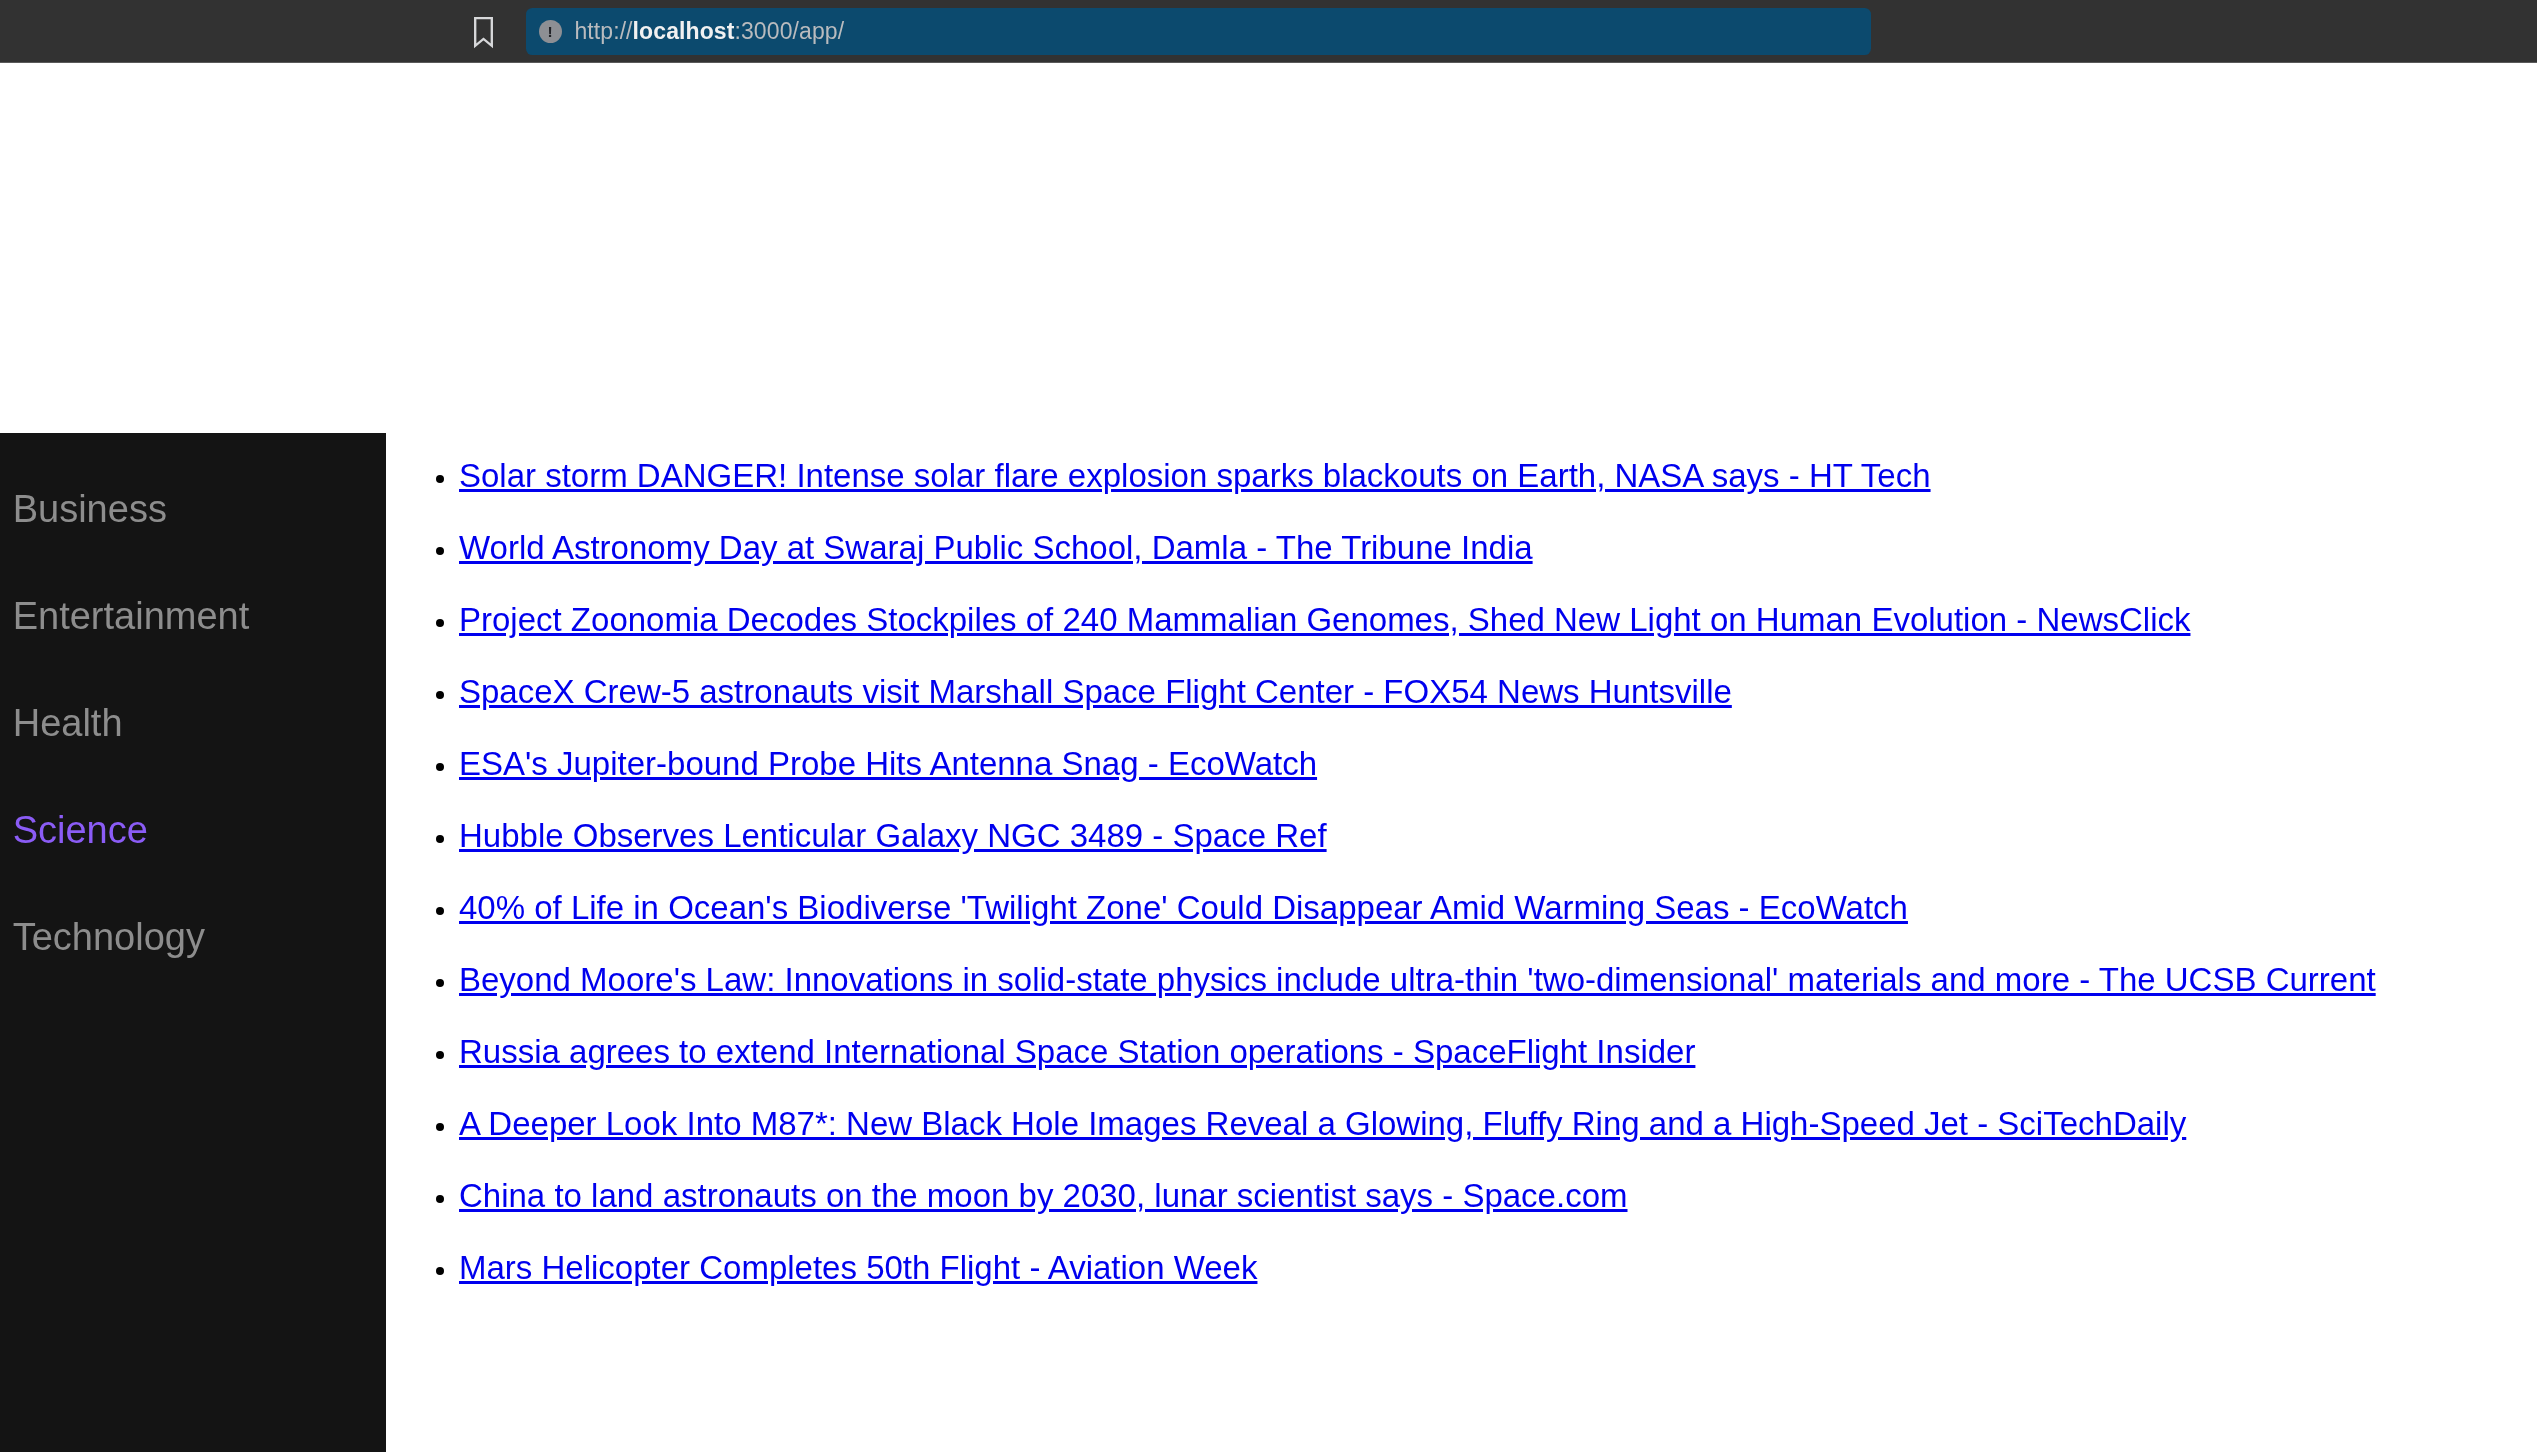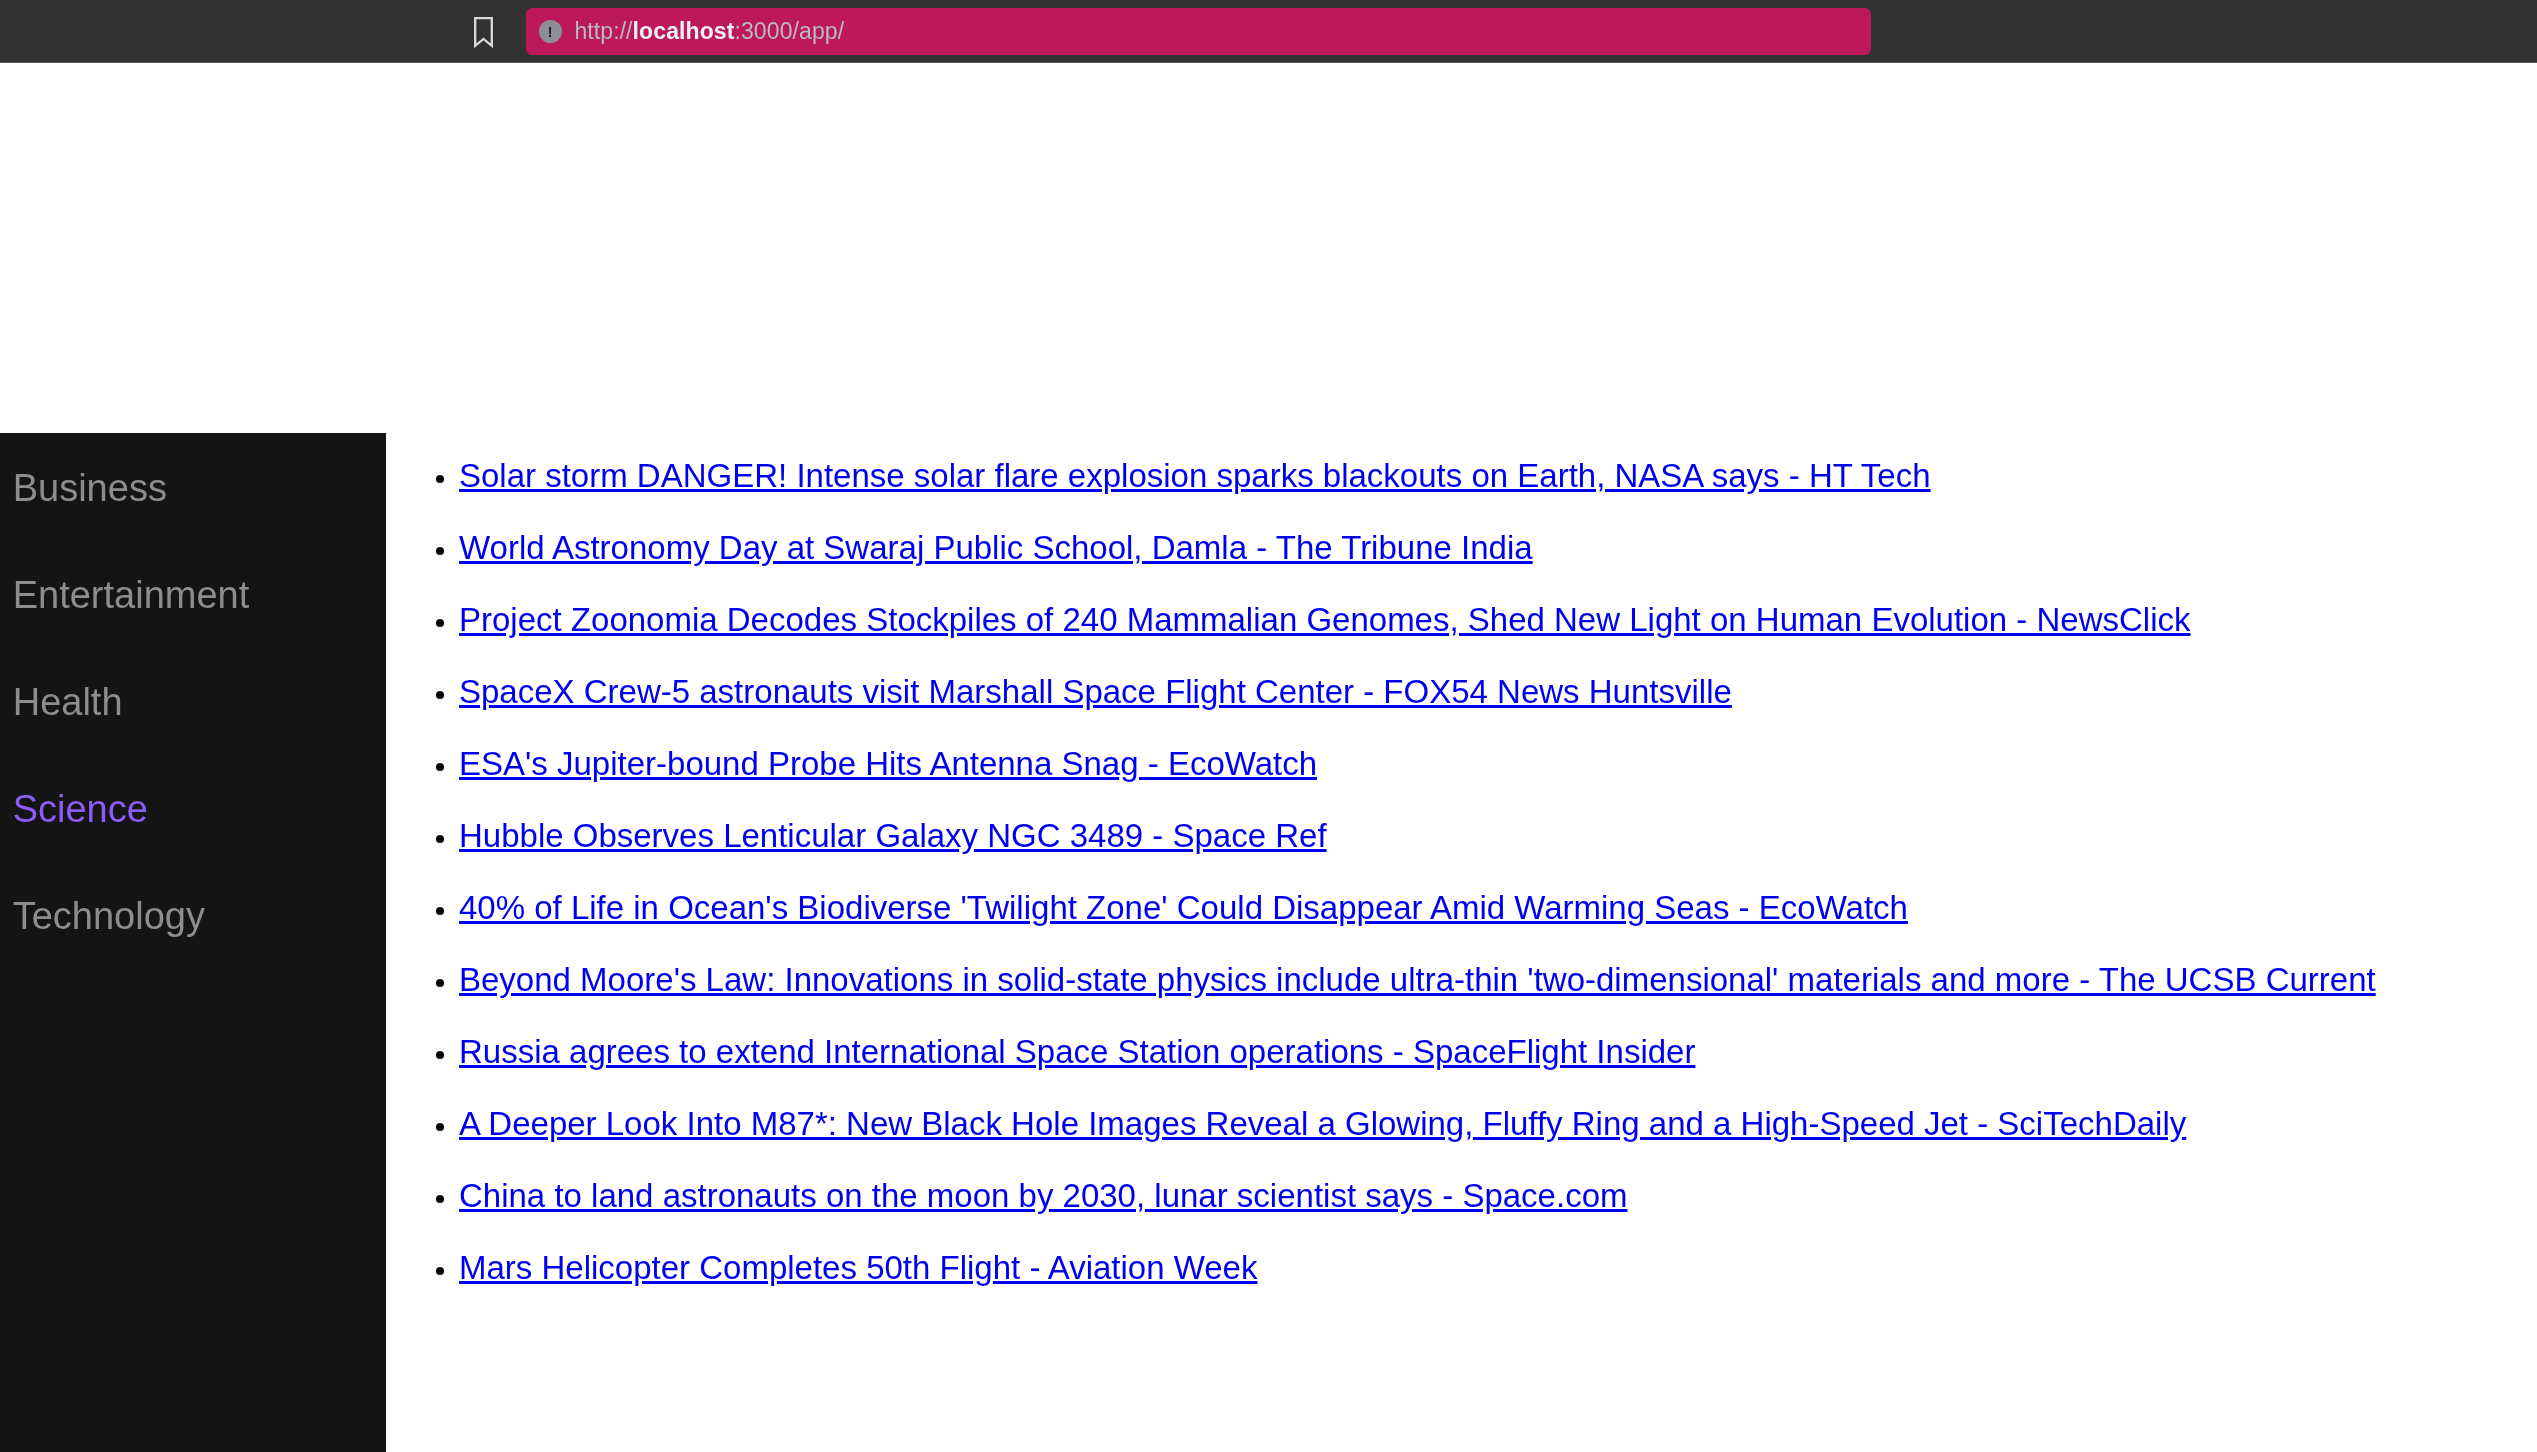--- a/index.html
+++ b/index.html
@@ -30,21 +30,21 @@
     top: 13.7px;
     width: 35px;
     height: 36px;
   }
   .url-field {
     position: absolute;
     left: 526px;
     top: 8.2px;
     width: 1345px;
     height: 47px;
-    background: #be185d;
+    background: #0c4a6e;
     border-radius: 6.4px;
     display: flex;
     align-items: center;
     box-sizing: border-box;
     padding-left: 12.7px;
   }
   .info-icon {
     width: 23px;
     height: 23px;
     border-radius: 50%;
@@ -139,21 +139,21 @@
     left: 0;
     width: 2538px;
     height: 1020px;
   }
   .sidebar {
     position: absolute;
     left: 0; top: 0;
     width: 386px;
     height: 1020px;
     background: #141414;
-    padding-top: 2px;
+    padding-top: 23px;
     box-sizing: border-box;
   }
   .nav-item {
     display: block;
     font-family: "Liberation Sans", sans-serif;
     font-size: 38px;
     color: #8d8d8d;
     padding: 0 0 0 12.7px;
     line-height: 107px;
     height: 107px;

